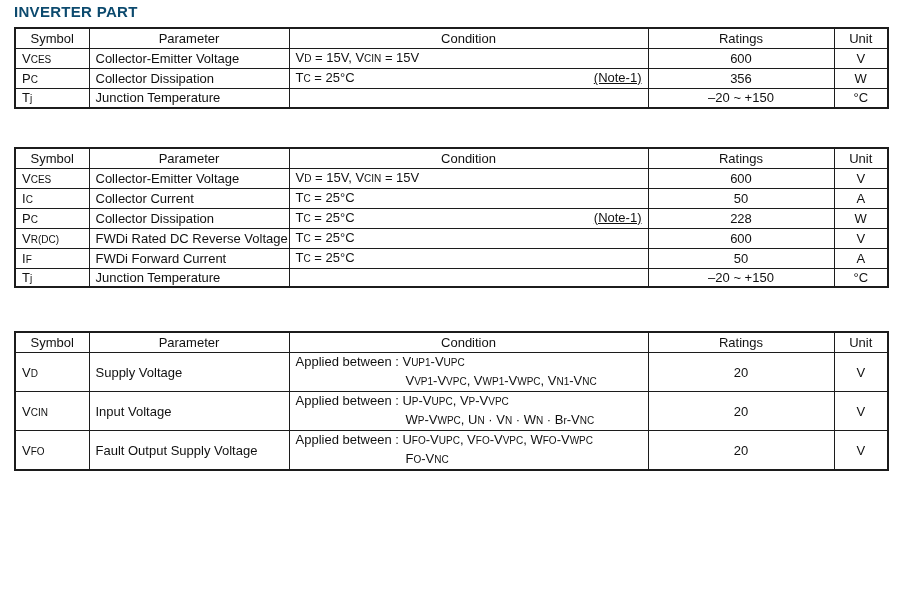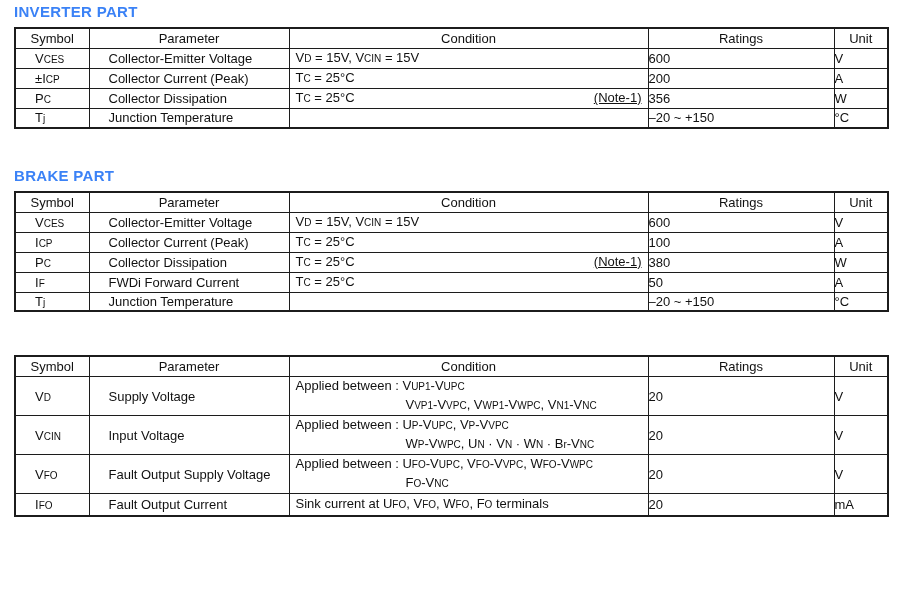--- a/index.html
+++ b/index.html
@@ -24,21 +24,21 @@
   }
   .section { }
   .sec-0 { padding-top: 3px; }
   .sec-1 { margin-top: 38px; }
   .sec-2 { margin-top: 43px; }
   h2.sec-title {
     font-size: 15px;
     font-weight: bold;
     letter-spacing: 0.3px;
     margin: 0 0 7px 0;
-    color: #3b82f6;
+    color: #0c4a6e;
   }
   table.ratings-table {
     border-collapse: collapse;
     table-layout: fixed;
     width: 873px;
     border: 2px solid #1c1c1c;
   }
   col.c-sym  { width: 74px; }
   col.c-par  { width: 200px; }
   col.c-cond { width: 359px; }
@@ -50,26 +50,26 @@
     font-weight: normal;
     padding: 0;
     overflow: hidden;
     white-space: nowrap;
     color: #111111;
   }
   th { text-align: center; height: 19px; margin-left: 32px; }
   tr.r  { height: 19px; }
   tr.rx { height: 22px; }
   tr.tall { height: 39px; margin-left: 9px; }
-  td.sym, td.par { text-align: left; padding-left: 19px; }
+  td.sym, td.par { text-align: left; padding-left: 6px; }
   td.cond { text-align: left; padding: 0 6px; vertical-align: middle; }
   td.cond .line { line-height: 18px; }
   td.cond .indent { padding-left: 110px; }
   td.cond .note { float: right; text-decoration: underline; }
-  td.rat, td.unit { text-align: left; }
+  td.rat, td.unit { text-align: center; }
   .sc { font-size: 10px; }
 </style>
 </head>
 <body>
 
 <div class="page">
 
   <div class="section sec-0">
     <h2 class="sec-title">INVERTER PART</h2>
     <table class="ratings-table">
@@ -93,50 +93,40 @@
           <tr class="r">
             <td class="sym">V<span class="sc">CES</span></td>
             <td class="par">Collector-Emitter Voltage</td>
             <td class="cond">
               <div class="line">V<span class="sc">D</span> = 15V, V<span class="sc">CIN</span> = 15V</div>
             </td>
             <td class="rat">600</td>
             <td class="unit">V</td>
           </tr>
           <tr class="r">
-            <td class="sym">±I<span class="sc">CP</span></td>
-            <td class="par">Collector Current (Peak)</td>
-            <td class="cond">
-              <div class="line">T<span class="sc">C</span> = 25°C</div>
-            </td>
-            <td class="rat">200</td>
-            <td class="unit">A</td>
-          </tr>
-          <tr class="r">
             <td class="sym">P<span class="sc">C</span></td>
             <td class="par">Collector Dissipation</td>
             <td class="cond">
               <div class="line"><span class="note">(Note-1)</span>T<span class="sc">C</span> = 25°C</div>
             </td>
             <td class="rat">356</td>
             <td class="unit">W</td>
           </tr>
           <tr class="r">
             <td class="sym">T<span class="sc">j</span></td>
             <td class="par">Junction Temperature</td>
             <td class="cond"></td>
             <td class="rat">–20 ~ +150</td>
             <td class="unit">°C</td>
           </tr>
         </tbody>
       </table>
   </div>
 
   <div class="section sec-1">
-    <h2 class="sec-title">BRAKE PART</h2>
     <table class="ratings-table">
       <colgroup>
           <col class="c-sym">
           <col class="c-par">
           <col class="c-cond">
           <col class="c-rat">
           <col class="c-unit">
         </colgroup>
     <thead>
           <tr>
@@ -151,36 +141,45 @@
           <tr class="r">
             <td class="sym">V<span class="sc">CES</span></td>
             <td class="par">Collector-Emitter Voltage</td>
             <td class="cond">
               <div class="line">V<span class="sc">D</span> = 15V, V<span class="sc">CIN</span> = 15V</div>
             </td>
             <td class="rat">600</td>
             <td class="unit">V</td>
           </tr>
           <tr class="r">
-            <td class="sym">I<span class="sc">CP</span></td>
-            <td class="par">Collector Current (Peak)</td>
+            <td class="sym">I<span class="sc">C</span></td>
+            <td class="par">Collector Current</td>
             <td class="cond">
               <div class="line">T<span class="sc">C</span> = 25°C</div>
             </td>
-            <td class="rat">100</td>
+            <td class="rat">50</td>
             <td class="unit">A</td>
           </tr>
           <tr class="r">
             <td class="sym">P<span class="sc">C</span></td>
             <td class="par">Collector Dissipation</td>
             <td class="cond">
               <div class="line"><span class="note">(Note-1)</span>T<span class="sc">C</span> = 25°C</div>
             </td>
-            <td class="rat">380</td>
+            <td class="rat">228</td>
             <td class="unit">W</td>
+          </tr>
+          <tr class="r">
+            <td class="sym">V<span class="sc">R(DC)</span></td>
+            <td class="par">FWDi Rated DC Reverse Voltage</td>
+            <td class="cond">
+              <div class="line">T<span class="sc">C</span> = 25°C</div>
+            </td>
+            <td class="rat">600</td>
+            <td class="unit">V</td>
           </tr>
           <tr class="r">
             <td class="sym">I<span class="sc">F</span></td>
             <td class="par">FWDi Forward Current</td>
             <td class="cond">
               <div class="line">T<span class="sc">C</span> = 25°C</div>
             </td>
             <td class="rat">50</td>
             <td class="unit">A</td>
           </tr>
@@ -237,26 +236,17 @@
           <tr class="tall">
             <td class="sym">V<span class="sc">FO</span></td>
             <td class="par">Fault Output Supply Voltage</td>
             <td class="cond">
               <div class="line">Applied between : U<span class="sc">FO</span>-V<span class="sc">UPC</span>, V<span class="sc">FO</span>-V<span class="sc">VPC</span>, W<span class="sc">FO</span>-V<span class="sc">WPC</span></div>
               <div class="line indent">F<span class="sc">O</span>-V<span class="sc">NC</span></div>
             </td>
             <td class="rat">20</td>
             <td class="unit">V</td>
           </tr>
-          <tr class="rx">
-            <td class="sym">I<span class="sc">FO</span></td>
-            <td class="par">Fault Output Current</td>
-            <td class="cond">
-              <div class="line">Sink current at U<span class="sc">FO</span>, V<span class="sc">FO</span>, W<span class="sc">FO</span>, F<span class="sc">O</span> terminals</div>
-            </td>
-            <td class="rat">20</td>
-            <td class="unit">mA</td>
-          </tr>
         </tbody>
       </table>
   </div>
 
 </div>
 
 </body></html>

